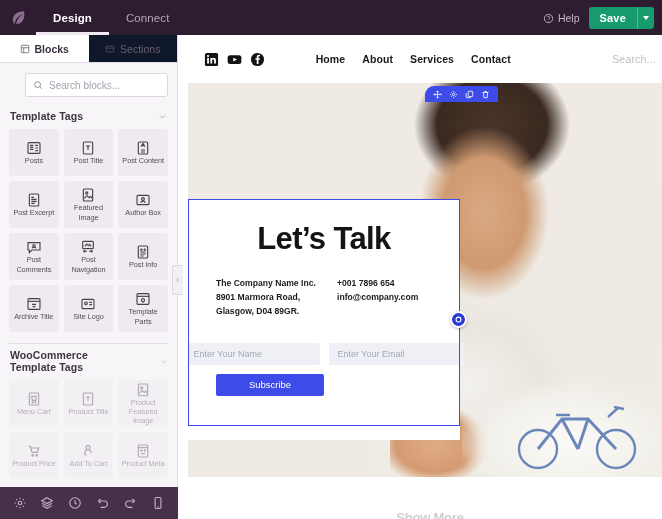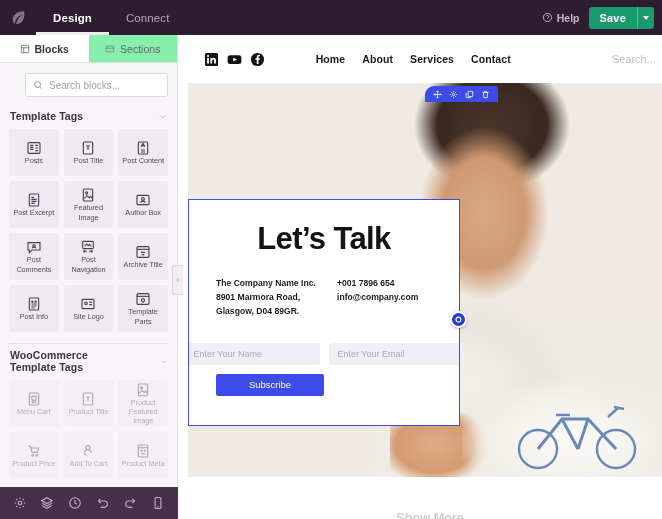--- a/index.html
+++ b/index.html
@@ -19,21 +19,21 @@
   .logo-leaf { width:17px; height:17px; }
   .top-tab {
     height:35px; padding:0 17px; display:flex; align-items:center; justify-content:center;
     font-size:11.5px; color:#b6a3b8; position:relative; font-weight:400; letter-spacing:.1px;
   }
   .top-tab.active { color:#fff; font-weight:700; }
   .top-tab.active::after {
     content:""; position:absolute; left:0; right:0; bottom:0; height:3px; background:#efe9f0;
   }
   .top-right { margin-left:auto; display:flex; align-items:center; padding-right:8px; gap:9px; }
-  .help-link { display:flex; align-items:center; gap:4px; color:#c6b6c8; font-size:10.5px;font-weight:bold; }
+  .help-link { display:flex; align-items:flex-end; gap:4px; color:#c6b6c8; font-size:10.5px; }
   .help-ico { width:11px; height:11px; }
   .save-wrap { display:flex; align-items:stretch; height:22px; border-radius:3px; overflow:hidden; }
   .save-btn {
     background:#179b6e; color:#fff; font-size:11px; font-weight:700;
     padding:0 11px; display:flex; align-items:center; border:none; cursor:pointer; letter-spacing:.2px;
   }
   .save-caret {
     background:#179b6e; width:17px; display:flex; align-items:center; justify-content:center;
     border-left:1px solid rgba(255,255,255,.28); cursor:pointer;
   }
@@ -43,21 +43,21 @@
   .sidebar {
     position:absolute; left:0; top:35px; width:178px; height:452px;
     background:#f7f5f8; border-right:1px solid #e2dde4; z-index:30; overflow:hidden;
   }
   .side-tabs { display:flex; height:28px; border-bottom:1px solid #e2dde4; background:#f7f5f8; }
   .side-tab {
     flex:1; display:flex; align-items:center; justify-content:center; gap:5px;
     font-size:10.5px; color:#5d5361; cursor:pointer; position:relative;
   }
   .side-tab.active { background:#fff; color:#3a3040; font-weight:600; }
-  .side-tab.inactive { background:#86efac; color:#6b6270; }
+  .side-tab.inactive { background:#0f172a; color:#6b6270; }
   .side-tab .tico { width:10px; height:10px; opacity:.75; }
 
   .search-wrap { padding:10px 9px 8px; background:#f7f5f8;margin-left:16px; }
   .search-box {
     display:flex; align-items:center; gap:6px; height:24px; background:#fff;
     border:1px solid #dcd6de; border-radius:3px; padding:0 7px;
   }
   .search-box svg { width:10px; height:10px; flex:none; }
   .search-box input {
     border:none; outline:none; font-size:10px; color:#6e6572; width:100%;
@@ -120,21 +120,21 @@
     background:radial-gradient(ellipse 70px 50px at 44px 54px,#e0ab84 0%,#d49b72 55%,rgba(212,155,114,0) 80%);
   }
   .hero-shirt {
     position:absolute; left:90px; bottom:0; width:215px; height:110px;
     background:radial-gradient(ellipse 130px 72px at 108px 74px,#fbfaf7 0%,#f2f0ea 62%,rgba(242,240,234,0) 88%);
   }
   .bike-svg { position:absolute; right:18px; bottom:6px; width:150px; height:78px; opacity:.82; }
 
   
   .card {
-    position:absolute; left:0; top:116px; width:272px; background:#fff; padding:24px 28px 30px; z-index:8;
+    position:absolute; left:0; top:116px; width:272px; background:#fff; padding:24px 28px 44px; z-index:8;
   }
   .card h1 {
     font-size:31px; font-weight:700; color:#141414; letter-spacing:-.6px; text-align:center;
     margin-bottom:22px; line-height:1;
   }
   .addr-row { display:flex; gap:16px; margin-bottom:24px; }
   .addr-col { font-size:8.6px; color:#1c1c1c; line-height:1.65; font-weight:700; }
   .addr-col.l { width:105px; }
   .form-row { display:flex; gap:9px; margin-bottom:9px;justify-content:center; }
   .fld {
@@ -310,35 +310,35 @@
       <div class="tile">
         <svg class="ico" viewBox="0 0 24 24" fill="none" stroke="#4a4150" stroke-width="1.7">
           <rect x="4" y="3.5" width="16" height="11" rx="1.5"></rect>
             <path d="M7 11l3-3.5 2.5 2.5 2-2 2.5 3"></path>
             <path d="M5 18.5h5M19 18.5h-5M5 18.5l2-1.6M5 18.5l2 1.6M19 18.5l-2-1.6M19 18.5l-2 1.6"></path>
         </svg>
         <span class="lbl">Post Navigation</span>
       </div>
       <div class="tile">
         <svg class="ico" viewBox="0 0 24 24" fill="none" stroke="#4a4150" stroke-width="1.7">
+          <rect x="5" y="3" width="14" height="18" rx="1.5"></rect>
+            <circle cx="9.5" cy="8.5" r=".9"></circle>
+            <circle cx="14.5" cy="8.5" r=".9"></circle>
+            <path d="M8 12h8M8 15h8M8 18h5"></path>
+        </svg>
+        <span class="lbl">Post Info</span>
+      </div>
+
+      <div class="tile">
+        <svg class="ico" viewBox="0 0 24 24" fill="none" stroke="#4a4150" stroke-width="1.7">
           <rect x="3" y="4" width="18" height="16" rx="1.5"></rect>
             <path d="M3 8h18"></path>
             <path d="M9 12.5h6M10 16h4"></path>
         </svg>
         <span class="lbl">Archive Title</span>
-      </div>
-
-      <div class="tile">
-        <svg class="ico" viewBox="0 0 24 24" fill="none" stroke="#4a4150" stroke-width="1.7">
-          <rect x="5" y="3" width="14" height="18" rx="1.5"></rect>
-            <circle cx="9.5" cy="8.5" r=".9"></circle>
-            <circle cx="14.5" cy="8.5" r=".9"></circle>
-            <path d="M8 12h8M8 15h8M8 18h5"></path>
-        </svg>
-        <span class="lbl">Post Info</span>
       </div>
       <div class="tile">
         <svg class="ico" viewBox="0 0 24 24" fill="none" stroke="#4a4150" stroke-width="1.7">
           <rect x="3" y="5" width="18" height="14" rx="1.5"></rect>
             <circle cx="9" cy="11" r="2"></circle>
             <path d="M14 9.5h4M14 13h4"></path>
         </svg>
         <span class="lbl">Site Logo</span>
       </div>
       <div class="tile">

